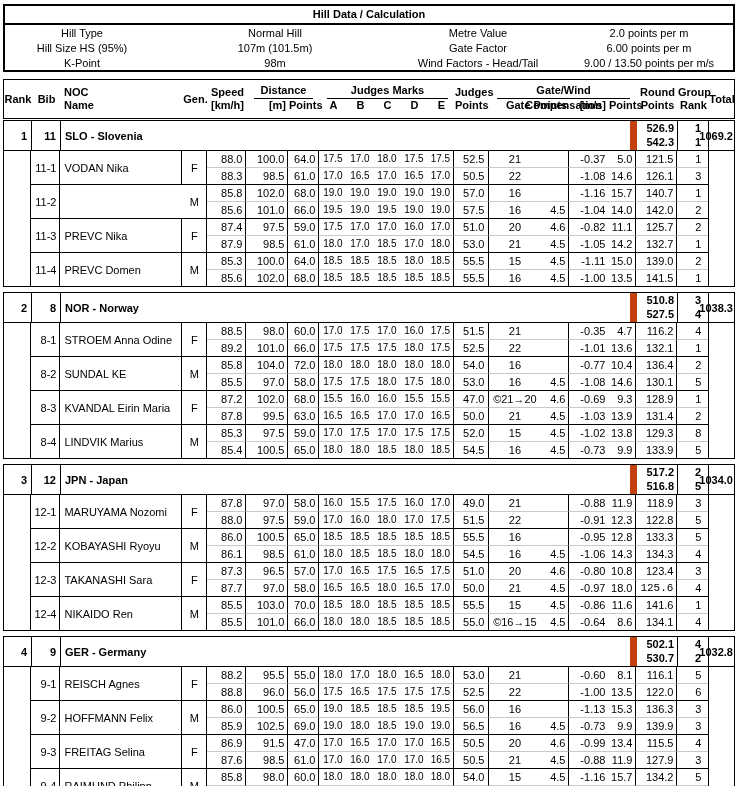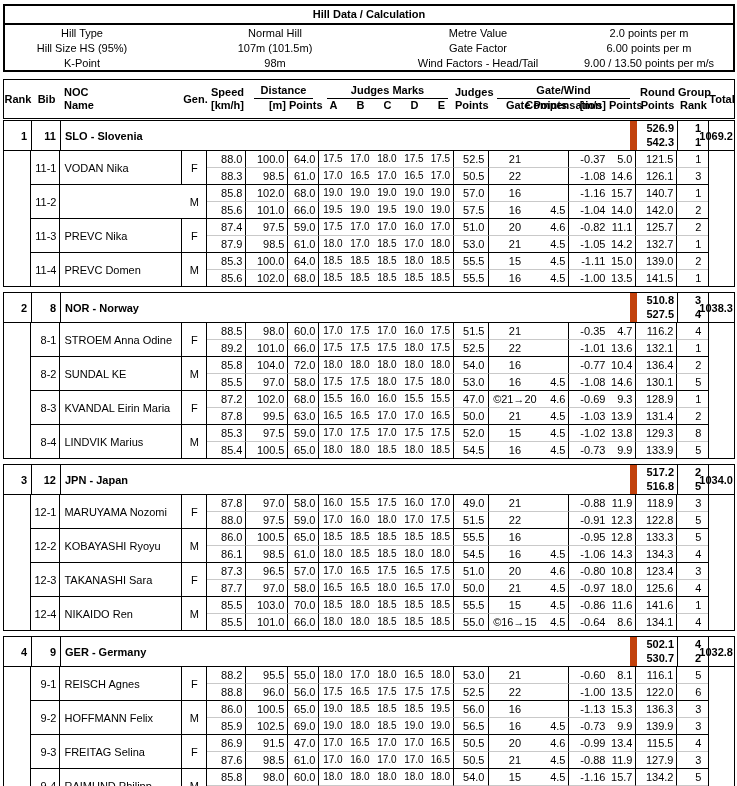--- a/index.html
+++ b/index.html
@@ -568,21 +568,21 @@
             <div class="jc col-j1 judge" style="grid-row: 2;">16.5</div>
             <div class="jc col-j2 judge" style="grid-row: 2;">16.5</div>
             <div class="jc col-j3 judge" style="grid-row: 2;">18.0</div>
             <div class="jc col-j4 judge" style="grid-row: 2;">16.5</div>
             <div class="jc col-j5 judge" style="grid-row: 2;">17.0</div>
             <div class="jc col-jpts" style="grid-row: 2;">50.0</div>
             <div class="jc col-gate" style="grid-row: 2;">21</div>
             <div class="jc col-gpts" style="grid-row: 2;">4.5</div>
             <div class="jc col-wind" style="grid-row: 2;">-0.97</div>
             <div class="jc col-wpts" style="grid-row: 2;">18.0</div>
-            <div class="jc col-rpts" style="grid-row: 2;">125.6</div>
+            <div class="jc col-rpts" style="grid-row: 2; font-family: Liberation Mono, monospace;">125.6</div>
             <div class="jc col-grank" style="grid-row: 2;">4</div>
           </div>
           <div class="athlete">
             <div class="ac bib">12-4</div>
             <div class="ac nm">NIKAIDO Ren</div>
             <div class="ac gen">M</div>
             <div class="jc col-speed sep" style="grid-row: 1;">85.5</div>
             <div class="jc col-dist sep" style="grid-row: 1;">103.0</div>
             <div class="jc col-dpts sep" style="grid-row: 1;">70.0</div>
             <div class="jc col-j1 judge sep" style="grid-row: 1;">18.5</div>

